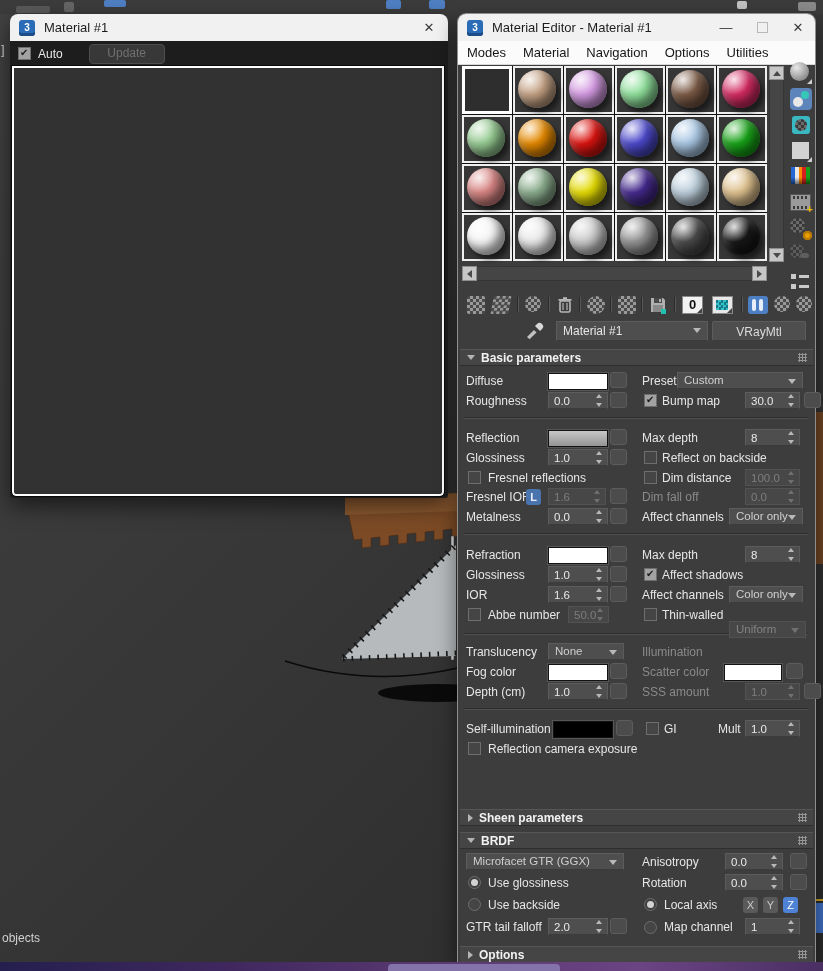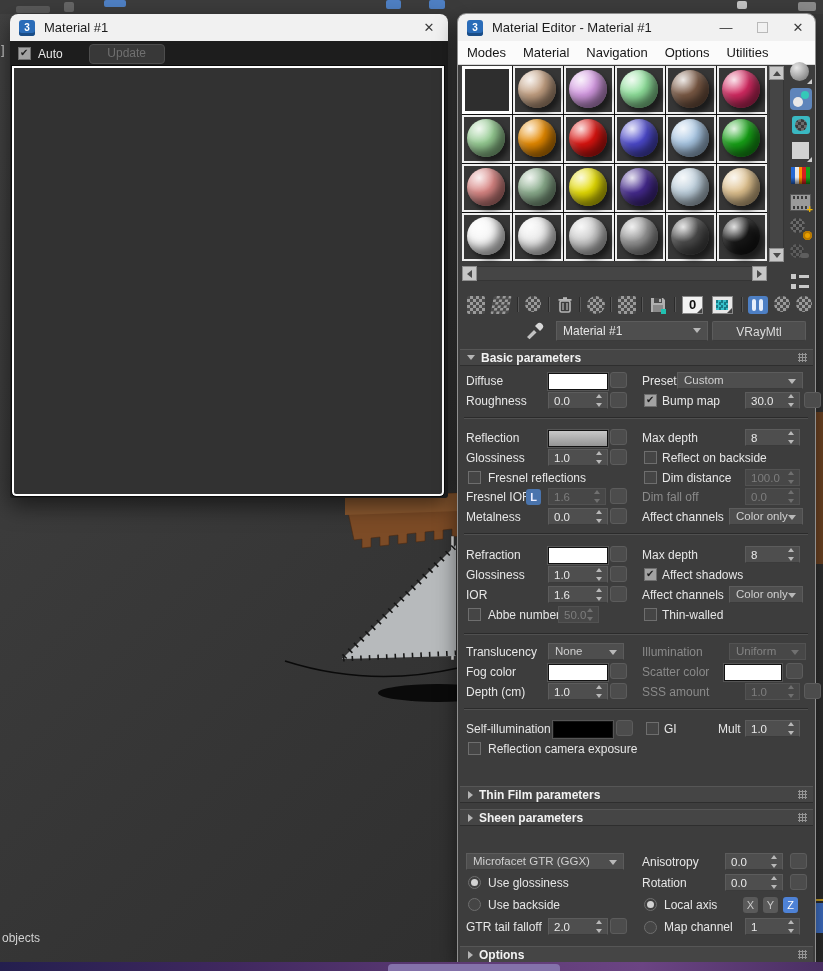--- a/index.html
+++ b/index.html
@@ -449,35 +449,35 @@
       <span class="ud"></span>
   </div>
   <div class="mapbtn" style="left:152px;top:572px"></div>
   <span class="lbl" style="left:184px;top:571px">Affect channels</span>
   <div class="ctl drop" style="left:271px;top:572px;width:74px">
     <span>Color only</span>
   </div>
 
   <span class="chk" style="left:10px;top:594px"></span>
   <span class="lbl" style="left:30px;top:591px">Abbe number</span>
-  <div class="ctl spin dis" style="left:100px;top:592px;width:41px">
+  <div class="ctl spin dis" style="left:110px;top:592px;width:41px">
     <span class="v">50.0</span>
       <span class="ud"></span>
   </div>
   <span class="chk" style="left:186px;top:594px"></span>
   <span class="lbl" style="left:204px;top:591px">Thin-walled</span>
 
   <div class="gsep" style="top:619px"></div>
 
   <span class="lbl" style="left:8px;top:628px">Translucency</span>
   <div class="ctl drop" style="left:90px;top:629px;width:76px">
     <span>None</span>
   </div>
   <span class="lbl dis" style="left:184px;top:628px">Illumination</span>
-  <div class="ctl drop dis" style="left:271px;top:629px;width:77px">
+  <div class="ctl drop dis" style="left:271px;top:607px;width:77px">
     <span>Uniform</span>
   </div>
 
   <span class="lbl" style="left:8px;top:648px">Fog color</span>
   <div class="swatch" style="left:90px;top:650px;width:58px;background:#fff"></div>
   <div class="mapbtn" style="left:152px;top:649px"></div>
   <span class="lbl dis" style="left:184px;top:648px">Scatter color</span>
   <div class="swatch" style="left:266px;top:650px;width:56px;background:#fff"></div>
   <div class="mapbtn" style="left:328px;top:649px"></div>
 
@@ -502,28 +502,28 @@
   <span class="chk" style="left:188px;top:708px"></span>
   <span class="lbl" style="left:206px;top:705px">GI</span>
   <span class="lbl" style="left:260px;top:705px">Mult</span>
   <div class="ctl spin" style="left:287px;top:706px;width:55px">
     <span class="v">1.0</span>
       <span class="ud"></span>
   </div>
   <span class="chk" style="left:10px;top:728px"></span>
   <span class="lbl" style="left:30px;top:725px">Reflection camera exposure</span>
 
-  <div class="roll" style="top:772px">
-    <span class="rarrow-r"></span>
-    <span class="rtxt">Thin Film parameters</span>
-    <span class="grip"></span>
-  </div>
   <div class="roll" style="top:795px">
     <span class="rarrow-r"></span>
     <span class="rtxt">Sheen parameters</span>
+    <span class="grip"></span>
+  </div>
+  <div class="roll" style="top:818px">
+    <span class="rarrow-d"></span>
+    <span class="rtxt">BRDF</span>
     <span class="grip"></span>
   </div>
 
   <div class="ctl drop" style="left:8px;top:839px;width:158px">
     <span>Microfacet GTR (GGX)</span>
   </div>
   <span class="lbl" style="left:184px;top:838px">Anisotropy</span>
   <div class="ctl spin" style="left:267px;top:839px;width:58px">
     <span class="v">0.0</span>
       <span class="ud"></span>

